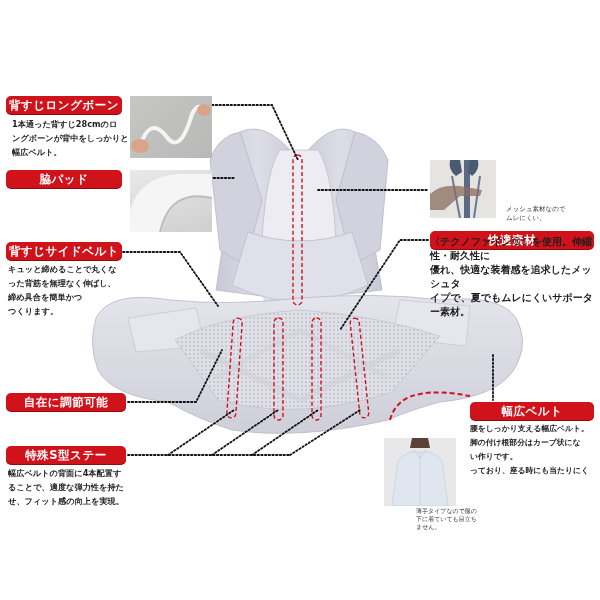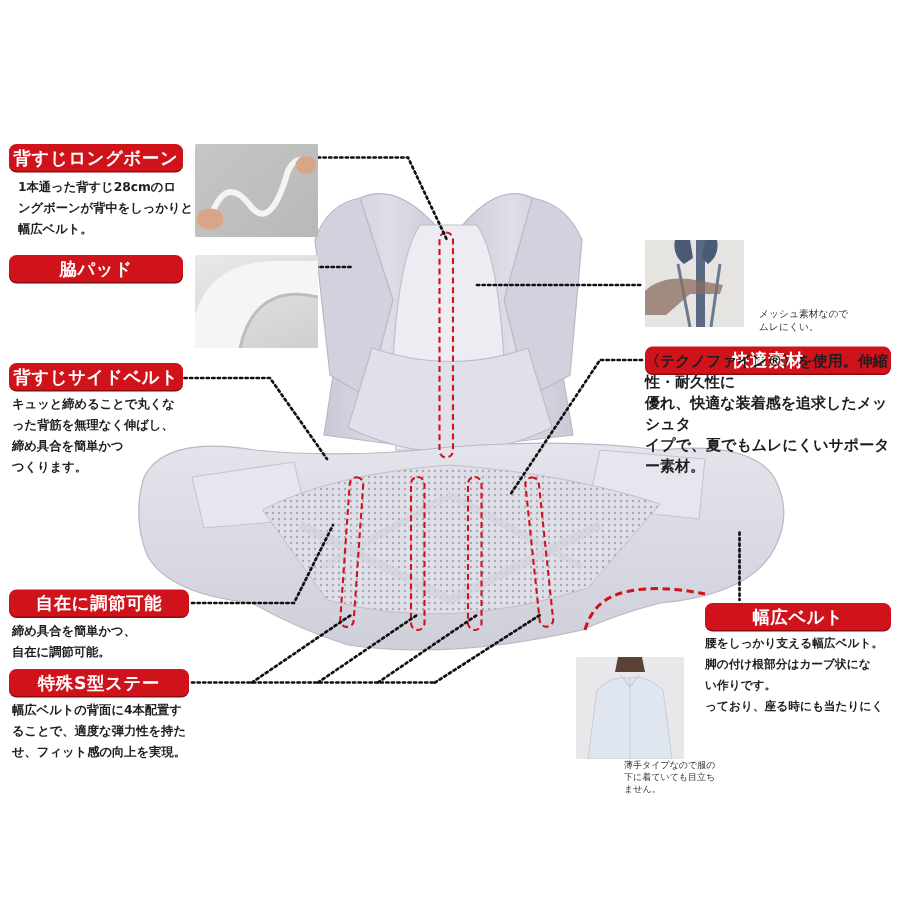--- a/index.html
+++ b/index.html
@@ -142,24 +142,20 @@
 
   <div class="label-badge" style="left:6px; top:242px; width:116px;">背すじサイドベルト</div>
   <div class="desc" style="left:8px; top:262px; width:124px;">
     <div>キュッと締めることで丸くな</div>
     <div>った背筋を無理なく伸ばし、</div>
     <div>締め具合を簡単かつ</div>
     <div>つくります。</div>
   </div>
 
   <div class="label-badge" style="left:6px; top:393px; width:120px;">自在に調節可能</div>
-  <div class="desc" style="left:8px; top:413px; width:124px;">
-    <div>締め具合を簡単かつ、</div>
-    <div>自在に調節可能。</div>
-  </div>
 
   <div class="label-badge" style="left:6px; top:446px; width:120px;">特殊S型ステー</div>
   <div class="desc" style="left:8px; top:466px; width:130px;">
     <div>幅広ベルトの背面に4本配置す</div>
     <div>ることで、適度な弾力性を持た</div>
     <div>せ、フィット感の向上を実現。</div>
   </div>
 
   <div class="label-badge" style="left:430px; top:231px; width:164px;">快適素材</div>
   <div class="desc" style="left:430px; top:235px; width:170px; font-size:10px;">

